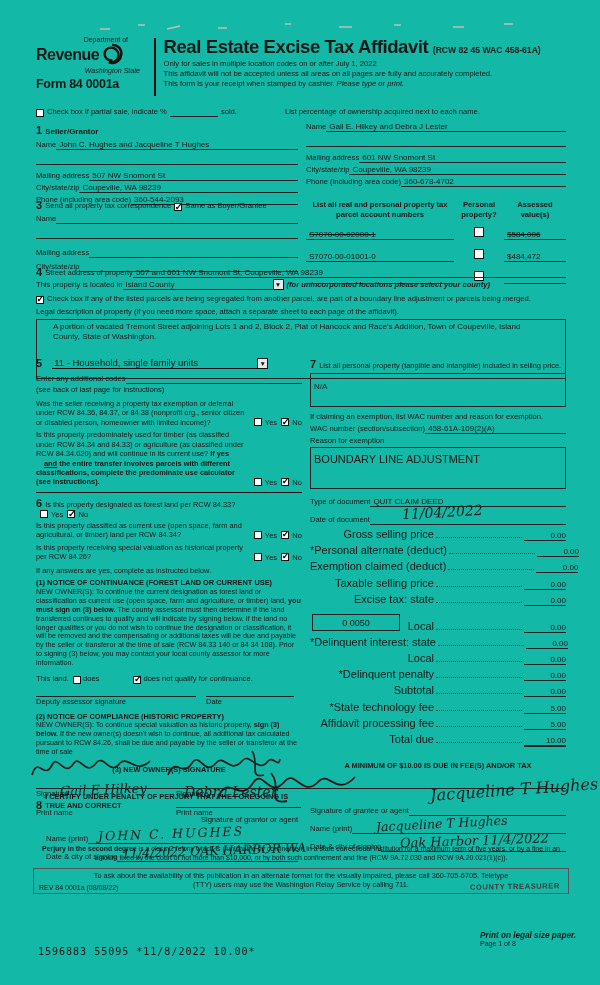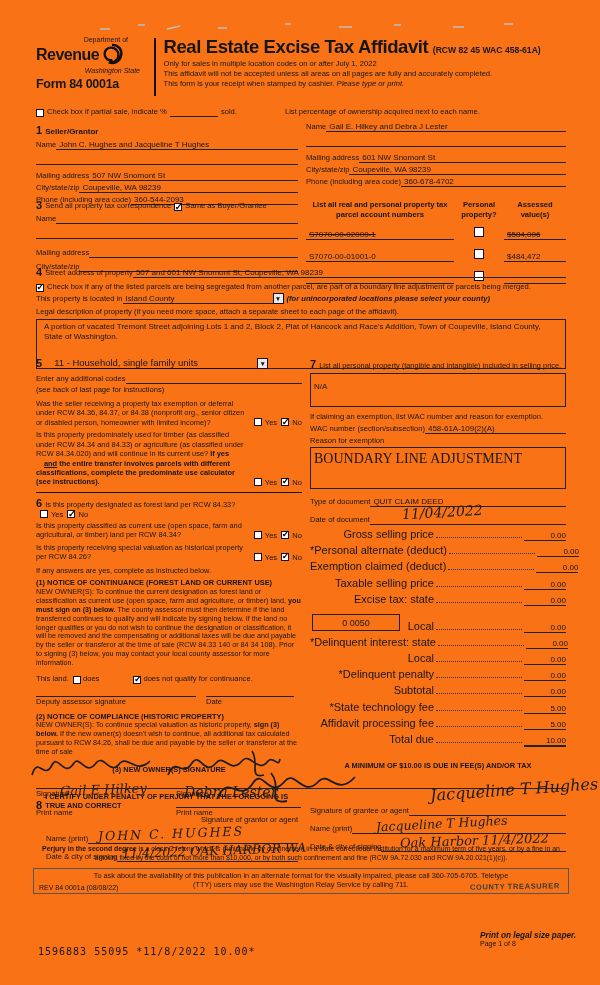--- a/index.html
+++ b/index.html
@@ -1,17 +1,17 @@
 <!DOCTYPE html>
 <html><head>
 <meta charset="utf-8">
 <style>
   * { margin:0; padding:0; box-sizing:border-box; }
   html,body { width:600px; height:985px; background:#ffffff; }
-  .page { position:relative; width:600px; height:985px; background:#f97316; color:#161616;
+  .page { position:relative; width:600px; height:985px; background:#14b8a6; color:#161616;
           font-family:"Liberation Sans",sans-serif; overflow:hidden; }
   .abs { position:absolute; }
   .lbl { font-size:7.6px; line-height:1.3; }
   .tiny { font-size:7px; }
   .b { font-weight:bold; }
   .i { font-style:italic; }
   .secnum { font-weight:bold; font-size:11px; margin-right:3px; }
   .sectitle { font-weight:bold; font-size:8px; }
   .frow { display:flex; align-items:flex-end; }
   .val { font-size:8px; padding:0 3px; white-space:nowrap; }
@@ -172,32 +172,32 @@
     </div>
   </div>
 
   <div class="abs" style="left:36px;top:266px;width:530px;">
     <div class="frow">
       <span class="secnum">4</span>
       <span class="lbl">Street address of property</span>
       <span class="val ul">507 and 601 NW Snomont St, Coupeville, WA 98239</span>
       <span class="fill"></span>
     </div>
-    <div class="frow" style="margin-top:4px;">
-      <span class="cb ck"></span>
-      <span class="lbl" style="margin-left:3px;">Check box if any of the listed parcels are being segregated from another parcel, are part of a boundary line adjustment or parcels being merged.</span>
-    </div>
     <div class="frow" style="margin-top:1px;">
       <span class="lbl">This property is located in</span>
       <span class="val ul" style="width:150px;">Island County</span>
       <span class="ddbtn">▼</span>
       <span class="lbl b i" style="margin-left:3px;">(for unincorporated locations please select your county)</span>
     </div>
+    <div class="frow" style="margin-top:4px;">
+      <span class="cb ck"></span>
+      <span class="lbl" style="margin-left:3px;">Check box if any of the listed parcels are being segregated from another parcel, are part of a boundary line adjustment or parcels being merged.</span>
+    </div>
     <div class="lbl" style="margin-top:3px;">Legal description of property (if you need more space, attach a separate sheet to each page of the affidavit).</div>
-    <div class="box" style="margin-top:2px;height:50px;padding:2px 7px;">
+    <div class="box" style="margin-top:2px;height:60px;padding:2px 16px;">
       <div style="font-size:8px;line-height:1.3;">A portion of vacated Tremont Street adjoining Lots 1 and 2, Block 2, Plat of Hancock and Race's Addition, Town of Coupeville, Island County, State of Washington.</div>
     </div>
   </div>
 
   <div class="abs" style="left:36px;top:357px;width:266px;">
 
     <div class="frow">
       <span class="secnum" style="margin-right:10px;">5</span>
       <span style="font-size:9.5px;border-bottom:1.6px solid #111;width:205px;padding:0 2px;">11 - Household, single family units</span>
       <span class="ddbtn">▼</span>
@@ -298,21 +298,21 @@
       <span style="font-size:8px;">N/A</span>
     </div>
     <div class="lbl" style="margin-top:5px;">If claiming an exemption, list WAC number and reason for exemption.</div>
     <div class="frow" style="margin-top:2px;">
       <span class="lbl">WAC number (section/subsection)</span>
       <span class="val ul">458-61A-109(2)(A)</span>
       <span class="fill"></span>
     </div>
     <div class="lbl" style="margin-top:2px;">Reason for exemption</div>
     <div class="box" style="height:42px;margin-top:1px;padding:1px 3px;">
-      <span style="font-size:14px;font-family:Liberation Serif, serif;">BOUNDARY LINE ADJUSTMENT</span>
+      <span style="font-size:11px;">BOUNDARY LINE ADJUSTMENT</span>
     </div>
 
     <div class="frow" style="margin-top:8px;">
       <span class="lbl">Type of document</span>
       <span class="val ul">QUIT CLAIM DEED</span>
       <span class="fill"></span>
     </div>
     <div class="frow" style="margin-top:3px;position:relative;height:15px;">
       <span class="lbl">Date of document</span>
       <span class="fill"></span>

